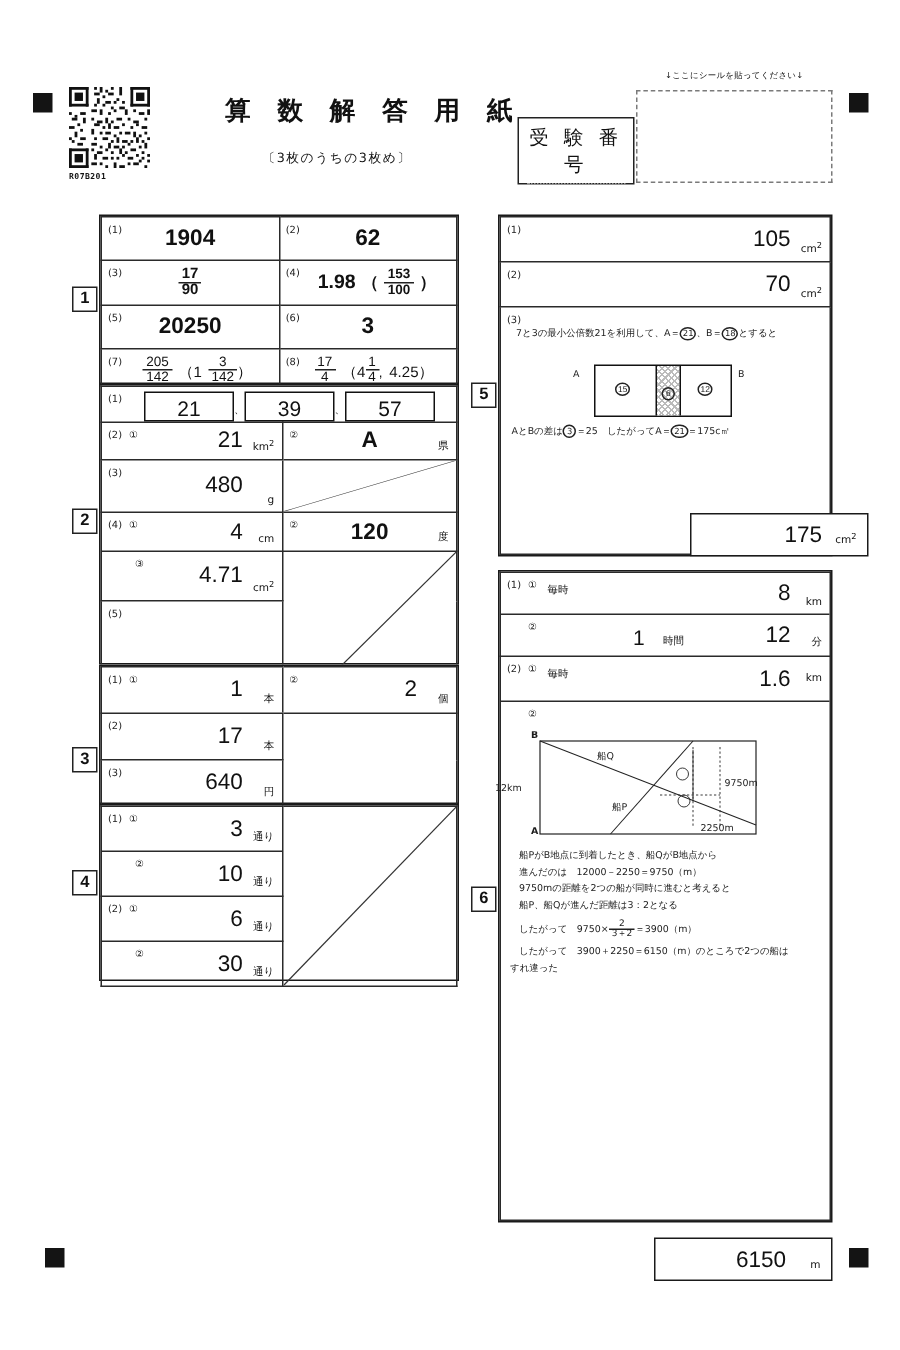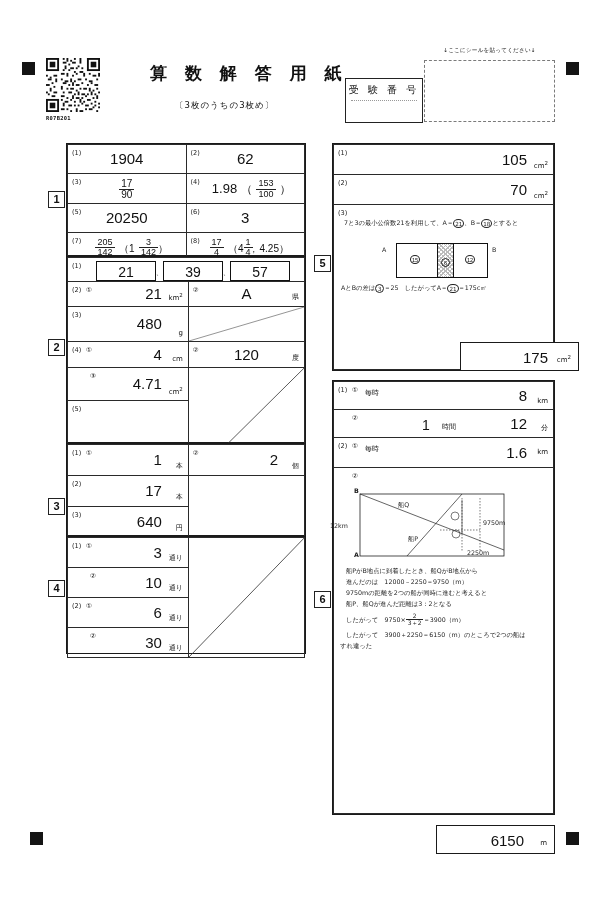--- a/index.html
+++ b/index.html
@@ -40,21 +40,21 @@
     font-size:8.5px; letter-spacing:1px;
     font-family:"DejaVu Sans",sans-serif;
   }
 
   
   .exam-box {
     position:absolute; left:345px; top:78px; width:78px; height:45px;
     border:1px solid #222; background:#fff;
   }
   .exam-box .lbl {
-    font-size:10px; letter-spacing:3px; text-align:center;
+    font-size:13px; letter-spacing:3px; text-align:center;
     padding-top:4px; font-family:"DejaVu Sans",sans-serif;
   }
   .exam-box .rule { border-top:1px dotted #999; margin:3px 5px 0 5px; }
 
   
   .sticker {
     position:absolute; left:424px; top:60px; width:131px; height:62px;
     border:1px dashed #7a7a7a;
   }
   .sticker-note {
@@ -69,21 +69,21 @@
     position:absolute; width:17px; height:17px; border:1px solid #222;
     font-size:11px; line-height:15px; text-align:center; font-weight:bold;
     background:#fff;
   }
   table.grid { border-collapse:collapse; width:100%; height:100%; }
   table.grid td { border:0.9px solid #2a2a2a; padding:0; position:relative; }
   .qn { font-size:6.6px; position:absolute; left:4px; top:4px; letter-spacing:0; color:#222;
         font-family:"DejaVu Sans",sans-serif; }
   .qn2 { font-size:6.6px; position:absolute; left:18px; top:4px;
         font-family:"DejaVu Sans",sans-serif; }
-  .ans { text-align:center; font-size:15px; font-weight:400;
+  .ans { text-align:center; font-size:15px; font-weight:700;
          font-family:"Liberation Sans",sans-serif; }
   .ans-r { text-align:right; padding-right:26px; font-size:15px;
          font-family:"Liberation Sans",sans-serif; }
   .unit { position:absolute; right:5px; bottom:4px; font-size:7px;
          font-family:"DejaVu Sans",sans-serif; }
   .unit-sup { font-size:5.5px; vertical-align:super; }
   .dashed-b td { border-bottom-style:dashed !important; }
   .dot-r { border-right-style:dotted !important; }
 
   

